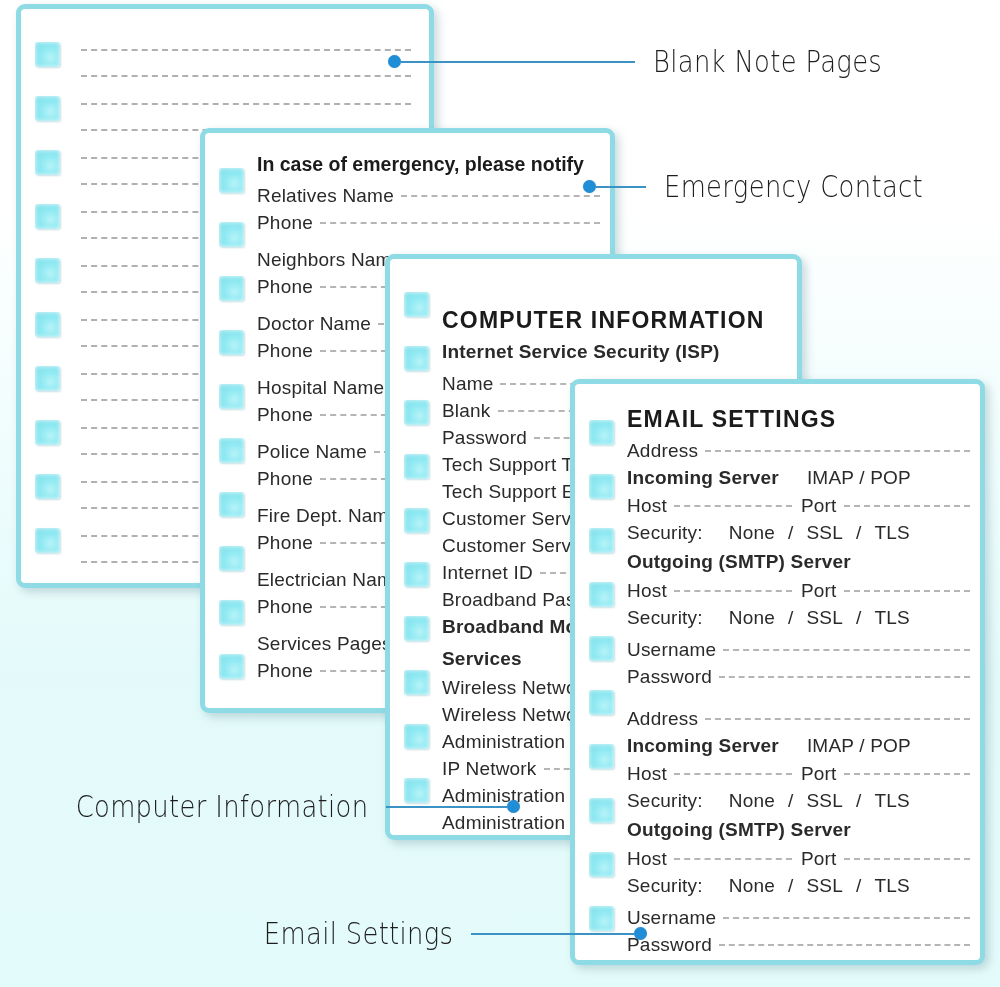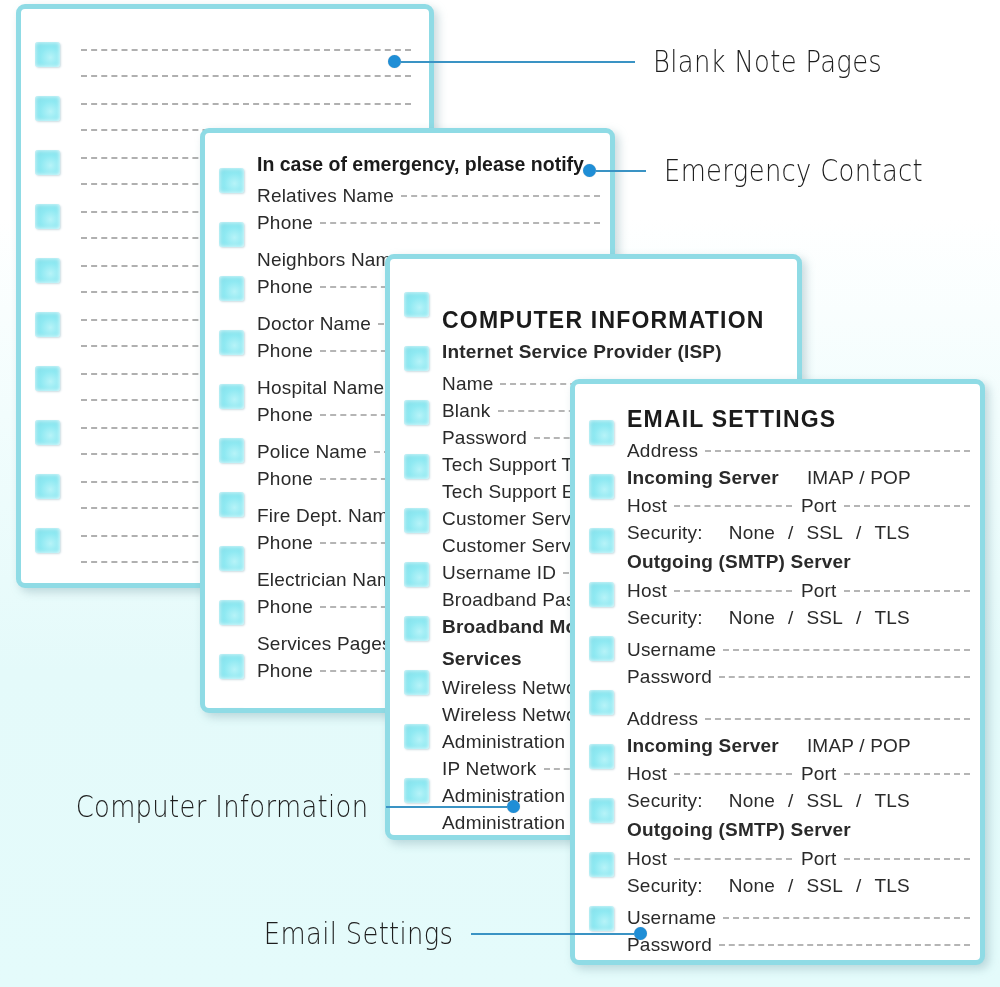--- a/index.html
+++ b/index.html
@@ -172,21 +172,21 @@
         <div class="binder" style="top:575px"></div>
       </div>
   </div>
 </div>
 
 <div class="card" style="left:385px;top:254px;width:417px;height:586px;">
   <div class="card-inner">
     <div class="title h1" style="top:48px;">COMPUTER INFORMATION</div>
     <div id="computer-rows">
         <div class="row" style="top:82px;">
-          <span class="lbl b">Internet  Service  Provider (ISP)</span>
+          <span class="lbl b">Internet  Service  Security (ISP)</span>
         </div>
         <div class="row" style="top:114px;">
           <span class="lbl">Name</span>
           <span class="dash"></span>
         </div>
         <div class="row" style="top:141px;">
           <span class="lbl">Blank</span>
           <span class="dash"></span>
         </div>
         <div class="row" style="top:168px;">
@@ -203,21 +203,21 @@
         </div>
         <div class="row" style="top:249px;">
           <span class="lbl">Customer Service Tel</span>
           <span class="dash"></span>
         </div>
         <div class="row" style="top:276px;">
           <span class="lbl">Customer Service Email</span>
           <span class="dash"></span>
         </div>
         <div class="row" style="top:303px;">
-          <span class="lbl">Username ID</span>
+          <span class="lbl">Internet ID</span>
           <span class="dash"></span>
         </div>
         <div class="row" style="top:330px;">
           <span class="lbl">Broadband Password</span>
           <span class="dash"></span>
         </div>
         <div class="row" style="top:357px;">
           <span class="lbl b">Broadband  Modem/Router</span>
         </div>
         <div class="row" style="top:389px;">
@@ -386,21 +386,21 @@
       </div>
   </div>
 </div>
 
 <div class="callout" style="left:388px;top:44px;justify-content:flex-end;">
   <div class="dot"></div>
   <div class="lead" style="width:234px;"></div>
   <div class="ctext" style="margin-left:18px;">Blank Note Pages</div>
 </div>
 
-<div class="callout" style="left:583px;top:153px;justify-content:center;">
+<div class="callout" style="left:583px;top:169px;justify-content:center;">
   <div class="dot"></div>
   <div class="lead" style="width:50px;"></div>
   <div class="ctext" style="margin-left:18px;">Emergency Contact</div>
 </div>
 
 <div class="callout rtl" style="left:28px;top:789px;">
   <div class="ctext" style="margin-right:18px;">Computer Information</div>
   <div class="lead" style="width:121px;"></div>
   <div class="dot"></div>
 </div>

